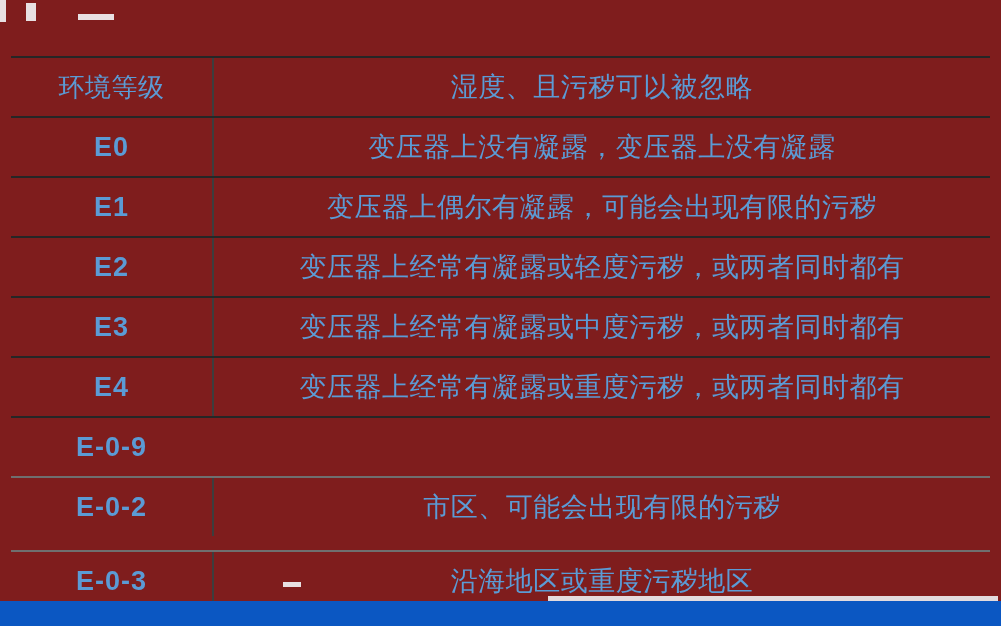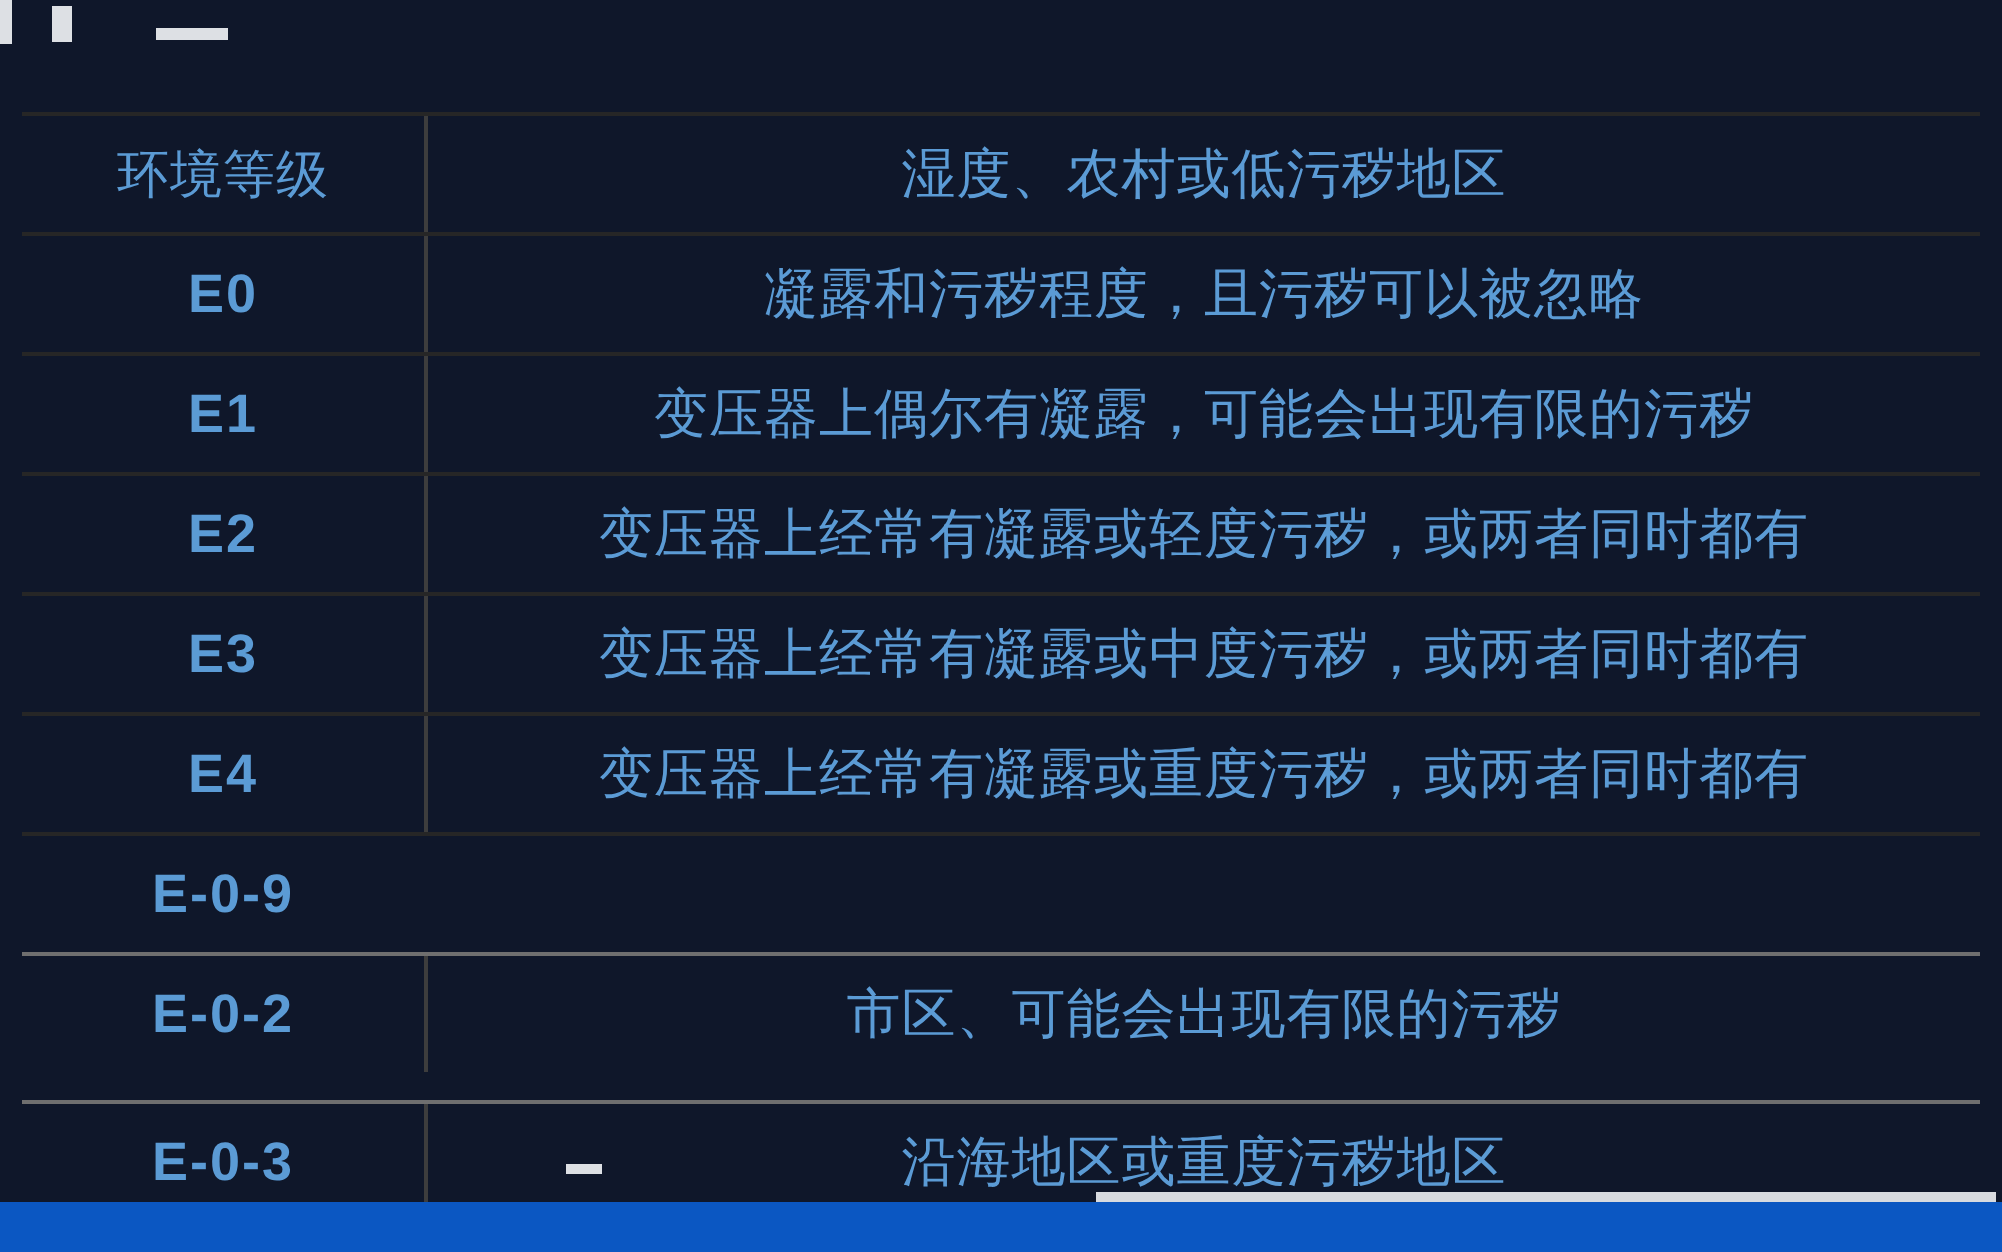--- a/index.html
+++ b/index.html
@@ -11,21 +11,21 @@
     width: 1001px;
     height: 626px;
     position: relative;
     overflow: hidden;
     font-family: "Liberation Sans", "DejaVu Sans", sans-serif;
   }
 
   #slide {
     position: absolute;
     inset: 0;
-    background: #0f172a;
+    background: #7f1d1d;
   }
 
   
   .artifact {
     position: absolute;
     background: #f4f6f8;
     opacity: 0.9;
   }
   .artifact.a1 { left: 0px;   top: 0px;  width: 6px;  height: 22px; }
   .artifact.a2 { left: 26px;  top: 3px;  width: 10px; height: 18px; }
@@ -104,26 +104,26 @@
   <div class="artifact a1"></div>
   <div class="artifact a2"></div>
   <div class="artifact a3"></div>
   <div class="artifact a4"></div>
   <div class="artifact a5"></div>
 
   <div class="table-wrap">
 
     <div class="trow head">
       <div class="cell cell-level">环境等级</div>
-      <div class="cell cell-desc">湿度、农村或低污秽地区</div>
+      <div class="cell cell-desc">湿度、且污秽可以被忽略</div>
     </div>
 
     <div class="trow">
       <div class="cell cell-level code">E0</div>
-      <div class="cell cell-desc">凝露和污秽程度，且污秽可以被忽略</div>
+      <div class="cell cell-desc">变压器上没有凝露，变压器上没有凝露</div>
     </div>
 
     <div class="trow">
       <div class="cell cell-level code">E1</div>
       <div class="cell cell-desc">变压器上偶尔有凝露，可能会出现有限的污秽</div>
     </div>
 
     <div class="trow">
       <div class="cell cell-level code">E2</div>
       <div class="cell cell-desc">变压器上经常有凝露或轻度污秽，或两者同时都有</div>

